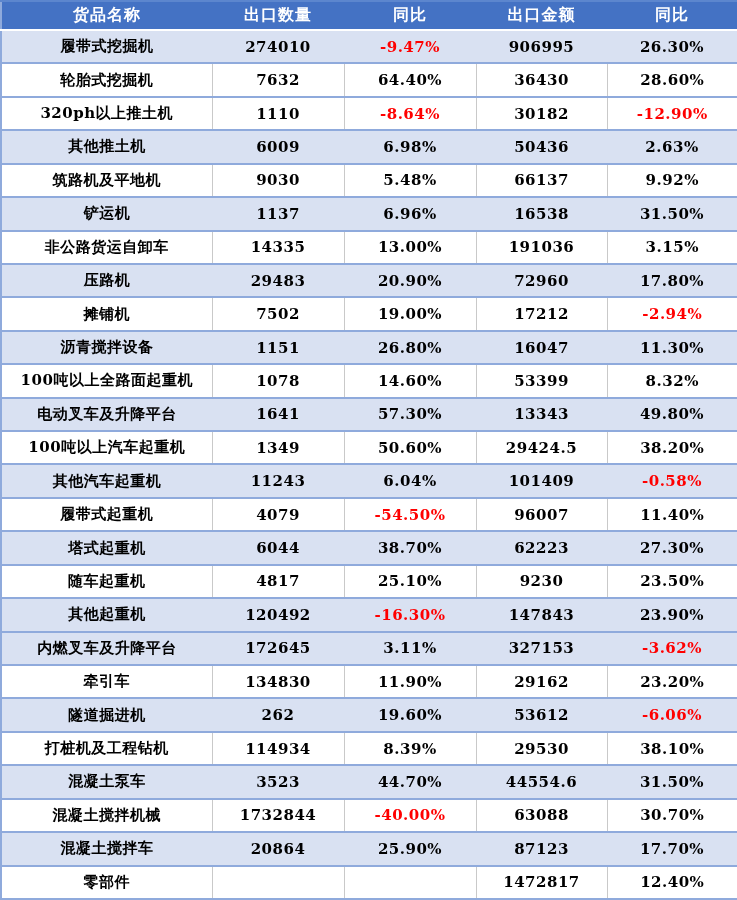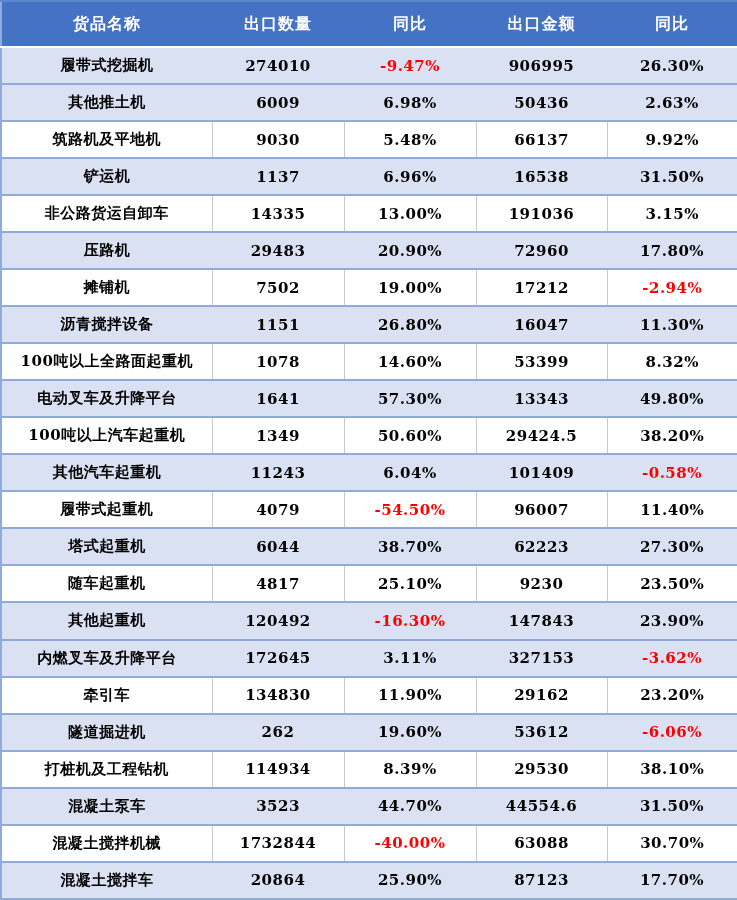--- a/index.html
+++ b/index.html
@@ -15,21 +15,21 @@
     table-layout: fixed;
     border-left: 2px solid var(--border, #8FAADC);
     border-right: 2px solid var(--border, #8FAADC);
     border-bottom: 2px solid var(--border, #8FAADC);
   }
   col.c-name { width: 211px; }
   col.c-qty  { width: 132px; }
   col.c-qyoy { width: 132px; }
   col.c-amt  { width: 131px; }
   col.c-ayoy { width: 131px; }
-  thead tr { height: 46px; }
+  thead tr { height: 29px; }
   thead th {
     background: var(--header-bg, #4472C4);
     color: var(--header-text, #FFFFFF);
     font-size: 16px;
     font-weight: bold;
     text-align: center;
     vertical-align: middle;
     letter-spacing: 1px;
     border-top: 2px solid #5c86ce;
   }
@@ -72,20 +72,34 @@
     </tr>
   </thead>
   <tbody id="table-body">
       <tr class="alt">
         <td>履带式挖掘机</td>
         <td>274010</td>
         <td class="neg">-9.47%</td>
         <td>906995</td>
         <td>26.30%</td>
       </tr>
+      <tr class="plain">
+        <td>轮胎式挖掘机</td>
+        <td>7632</td>
+        <td>64.40%</td>
+        <td>36430</td>
+        <td>28.60%</td>
+      </tr>
+      <tr class="plain">
+        <td>320ph以上推土机</td>
+        <td>1110</td>
+        <td class="neg">-8.64%</td>
+        <td>30182</td>
+        <td class="neg">-12.90%</td>
+      </tr>
       <tr class="alt">
         <td>其他推土机</td>
         <td>6009</td>
         <td>6.98%</td>
         <td>50436</td>
         <td>2.63%</td>
       </tr>
       <tr class="plain">
         <td>筑路机及平地机</td>
         <td>9030</td>
@@ -226,14 +240,21 @@
         <td>63088</td>
         <td>30.70%</td>
       </tr>
       <tr class="alt">
         <td>混凝土搅拌车</td>
         <td>20864</td>
         <td>25.90%</td>
         <td>87123</td>
         <td>17.70%</td>
       </tr>
+      <tr class="plain">
+        <td>零部件</td>
+        <td></td>
+        <td></td>
+        <td>1472817</td>
+        <td>12.40%</td>
+      </tr>
     </tbody>
 </table>
 
 </body></html>

